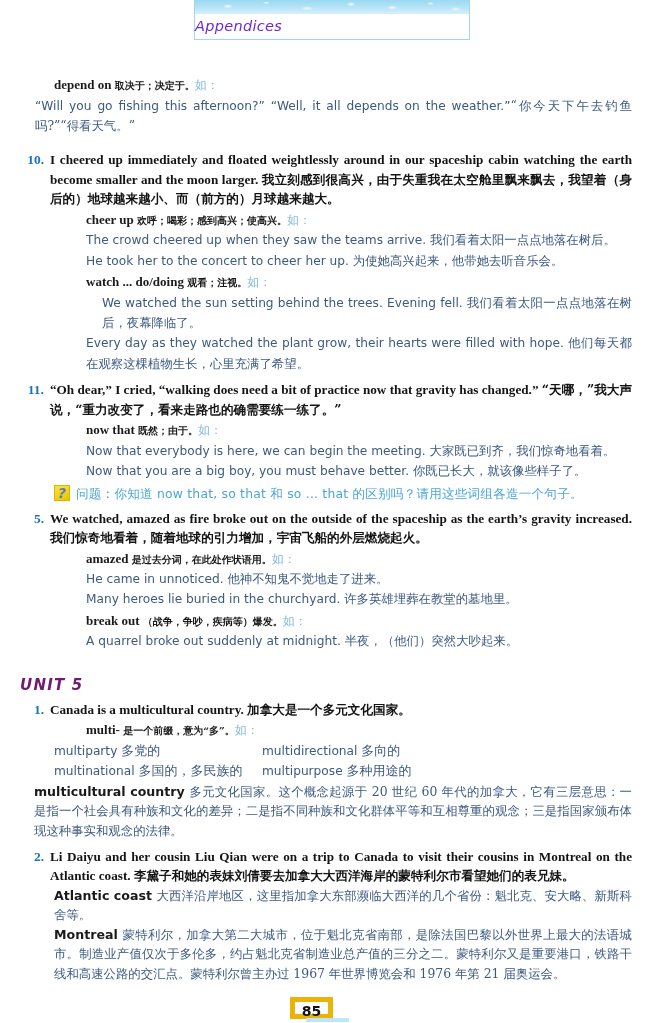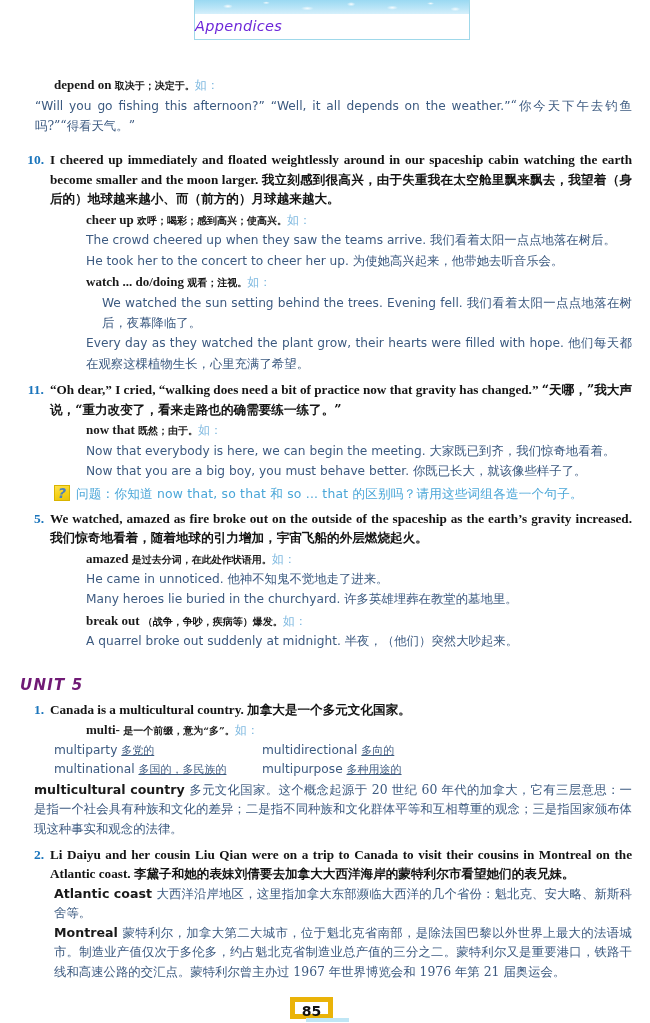--- a/index.html
+++ b/index.html
@@ -170,22 +170,21 @@
   .cols .c1 { width: 208px; }
   .cols .c2 { width: 260px; }
   .cols .item {
     font-family: "DejaVu Sans", sans-serif;
     font-size: 12.2px;
     line-height: 19.5px;
     color: #3c5a80;
   }
   .cols .item .cn {
     font-family: "DejaVu Serif", serif;
-    font-size: 11px;
-    text-decoration: underline;
+    font-size: 13px;
   }
 
   
   .qline {
     display: flex;
     align-items: flex-start;
     margin-left: 36px;
     margin-top: 2px;
   }
   .q-icon {

